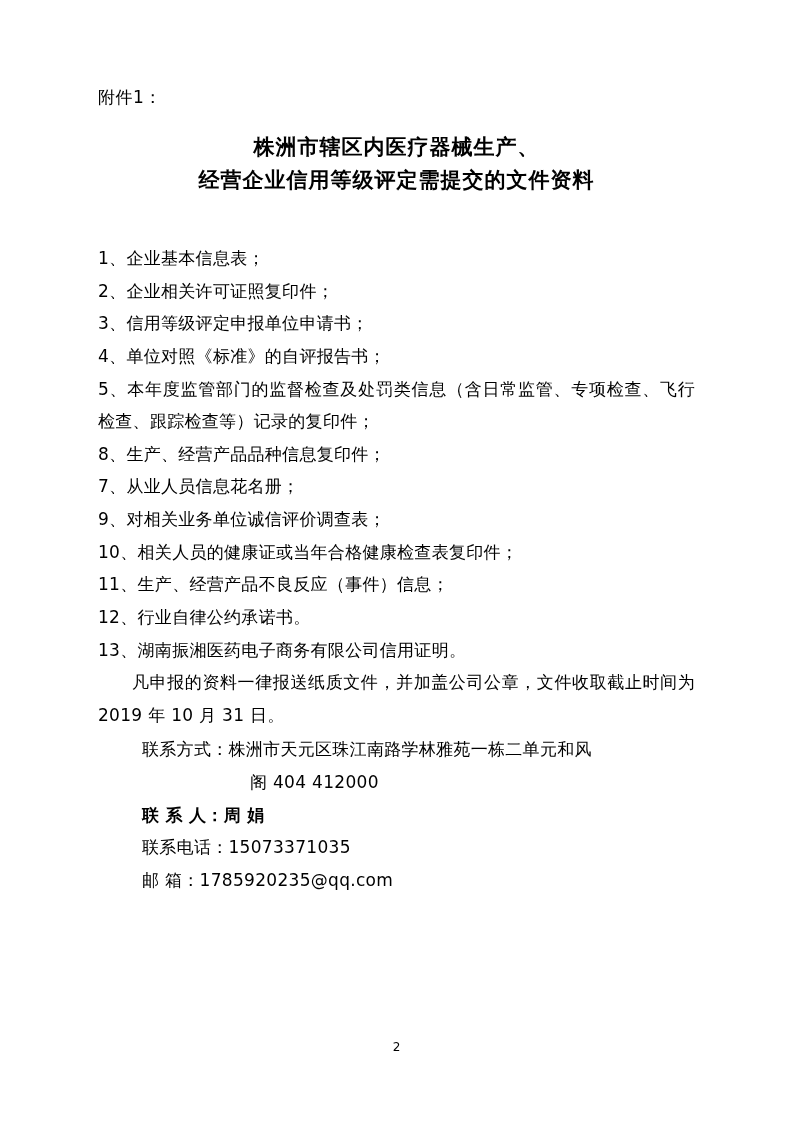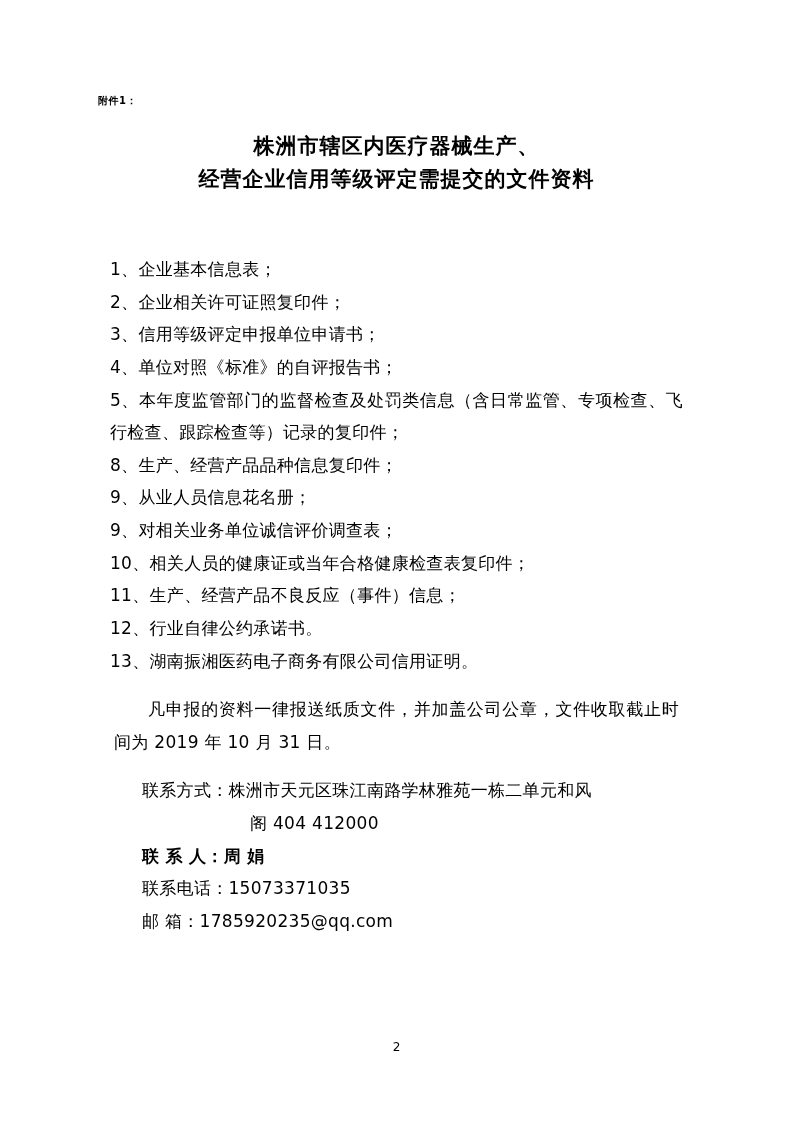--- a/index.html
+++ b/index.html
@@ -19,66 +19,66 @@
     position: absolute;
     left: 0;
     top: 0;
     width: 793px;
     height: 1122px;
     box-sizing: border-box;
     padding: 78px 98px 0 98px;
   }
   .attachment-label {
     font-family: "DejaVu Sans", "Liberation Sans", sans-serif;
-    font-size: 10px;
-    font-weight: bold;
+    font-size: 17px;
+    font-weight: normal;
     letter-spacing: 0.5px;
-    margin: 16px 0 22px 0;
+    margin: 8px 0 22px 0;
   }
   .doc-title {
     text-align: center;
     font-family: "DejaVu Sans", "Liberation Sans", sans-serif;
     font-weight: bold;
     font-size: 21px;
     line-height: 1.55;
     letter-spacing: 1px;
     margin: 0;
   }
   .doc-title .line {
     display: block;
     white-space: nowrap;
   }
   .gap-after-title {
     height: 46px;
   }
   .list {
-    margin: 12px;
+    margin: 0;
     padding: 0;
     list-style: none;
   }
   .list li {
     font-family: "DejaVu Sans", "Liberation Sans", sans-serif;
     font-size: 17px;
     line-height: 1.92;
     letter-spacing: 0.3px;
     text-align: justify;
     text-justify: inter-ideograph;
   }
   .para {
     font-family: "DejaVu Sans", "Liberation Sans", sans-serif;
     font-size: 17px;
     line-height: 1.92;
     letter-spacing: 0.3px;
     text-indent: 34px;
-    margin: 16px;
+    margin: 0;
     text-align: justify;
     text-justify: inter-ideograph;
   }
   .contact-block {
-    margin-top: 14px;
+    margin-top: 2px;
   }
   .contact-line {
     font-family: "DejaVu Sans", "Liberation Sans", sans-serif;
     font-size: 17px;
     line-height: 1.92;
     letter-spacing: 0.3px;
     margin: 0;
     padding-left: 44px;
   }
   .contact-line.center-ish {
@@ -113,21 +113,21 @@
 
   <div class="gap-after-title"></div>
 
   <ul class="list">
     <li>1、企业基本信息表；</li>
     <li>2、企业相关许可证照复印件；</li>
     <li>3、信用等级评定申报单位申请书；</li>
     <li>4、单位对照《标准》的自评报告书；</li>
     <li>5、本年度监管部门的监督检查及处罚类信息（含日常监管、专项检查、飞行检查、跟踪检查等）记录的复印件；</li>
     <li>8、生产、经营产品品种信息复印件；</li>
-    <li>9、从业人员信息花名册；</li>
+    <li>7、从业人员信息花名册；</li>
     <li>9、对相关业务单位诚信评价调查表；</li>
     <li>10、相关人员的健康证或当年合格健康检查表复印件；</li>
     <li>11、生产、经营产品不良反应（事件）信息；</li>
     <li>12、行业自律公约承诺书。</li>
     <li>13、湖南振湘医药电子商务有限公司信用证明。</li>
   </ul>
 
   <p class="para">凡申报的资料一律报送纸质文件，并加盖公司公章，文件收取截止时间为 2019 年 10 月 31 日。</p>
 
   <div class="contact-block">

